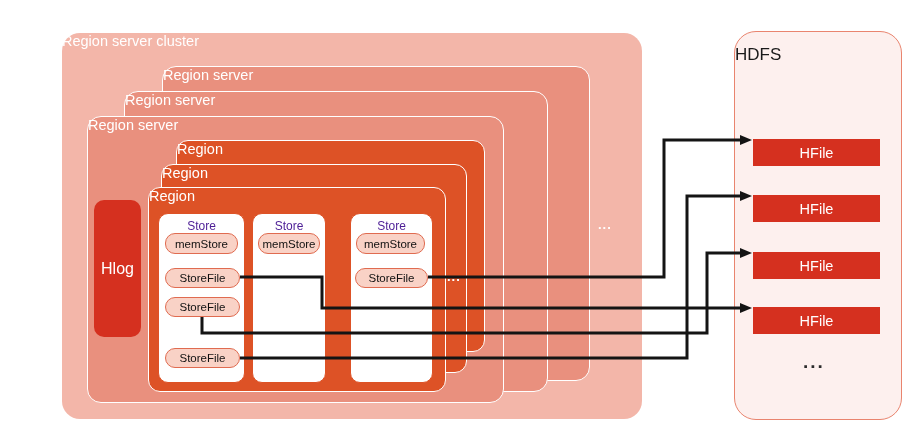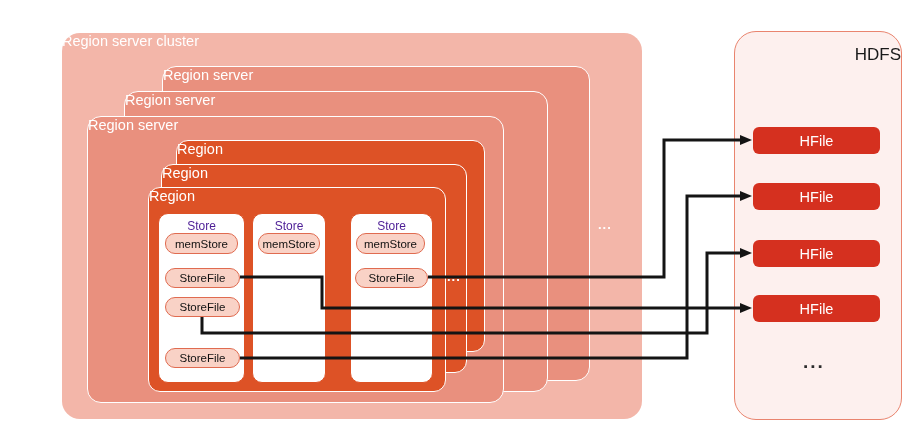--- a/index.html
+++ b/index.html
@@ -40,23 +40,23 @@
   #sf-2-0{left:355px;top:268px;width:73px;height:20px;}
   
   .dots-white{color:#ffffff;font-weight:bold;font-size:13px;letter-spacing:1px;line-height:13px;}
   #dots-stores {left:447px;top:270px;}
   #dots-cluster{left:598px;top:218px;}
   .dots-dark{color:#2b2b2b;font-weight:bold;font-size:19px;letter-spacing:2px;line-height:19px;}
   #dots-hdfs{left:803px;top:352px;}
   
   .hdfs{left:734px;top:31px;width:168px;height:389px;background:#fdf0ee;
         border:1.5px solid #e9846e;border-radius:22px;}
-  .hdfs-title{text-align:right;padding-top:13px;font-size:17px;color:#1a1a1a;}
-  .hfile{left:753px;width:127px;height:27px;background:#d5301f;border-radius:6px;color:#ffffff;
-         font-size:14.5px;display:flex;align-items:center;justify-content:center;}
+  .hdfs-title{text-align:left;padding-top:13px;font-size:17px;color:#1a1a1a;}
+  .hfile{left:753px;width:127px;height:27px;background:#d5301f;border-radius:0;color:#ffffff;
+         font-size:14.5px;display:flex;align-items:center;justify-content:center;margin-top:12px;}
   #hfile-0{top:127px;} #hfile-1{top:183px;} #hfile-2{top:240px;} #hfile-3{top:295px;}
   
   #arrows{position:absolute;left:0;top:0;width:924px;height:443px;pointer-events:none;}
   #arrows path{stroke:#141414;stroke-width:3;fill:none;}
 </style>
 </head>
 <body>
 
 <div id="canvas">
 
@@ -67,20 +67,21 @@
   <div class="abs rs" id="rs-back">
     <div class="card-title">Region server</div>
   </div>
   <div class="abs rs" id="rs-mid">
     <div class="card-title">Region server</div>
   </div>
   <div class="abs rs" id="rs-front">
     <div class="card-title">Region server</div>
   </div>
 
+  <div class="abs hlog">Hlog</div>
 
   <div class="abs region" id="region-back">
     <div class="card-title">Region</div>
   </div>
   <div class="abs region" id="region-mid">
     <div class="card-title">Region</div>
   </div>
   <div class="abs region" id="region-front">
     <div class="card-title">Region</div>
   </div>

